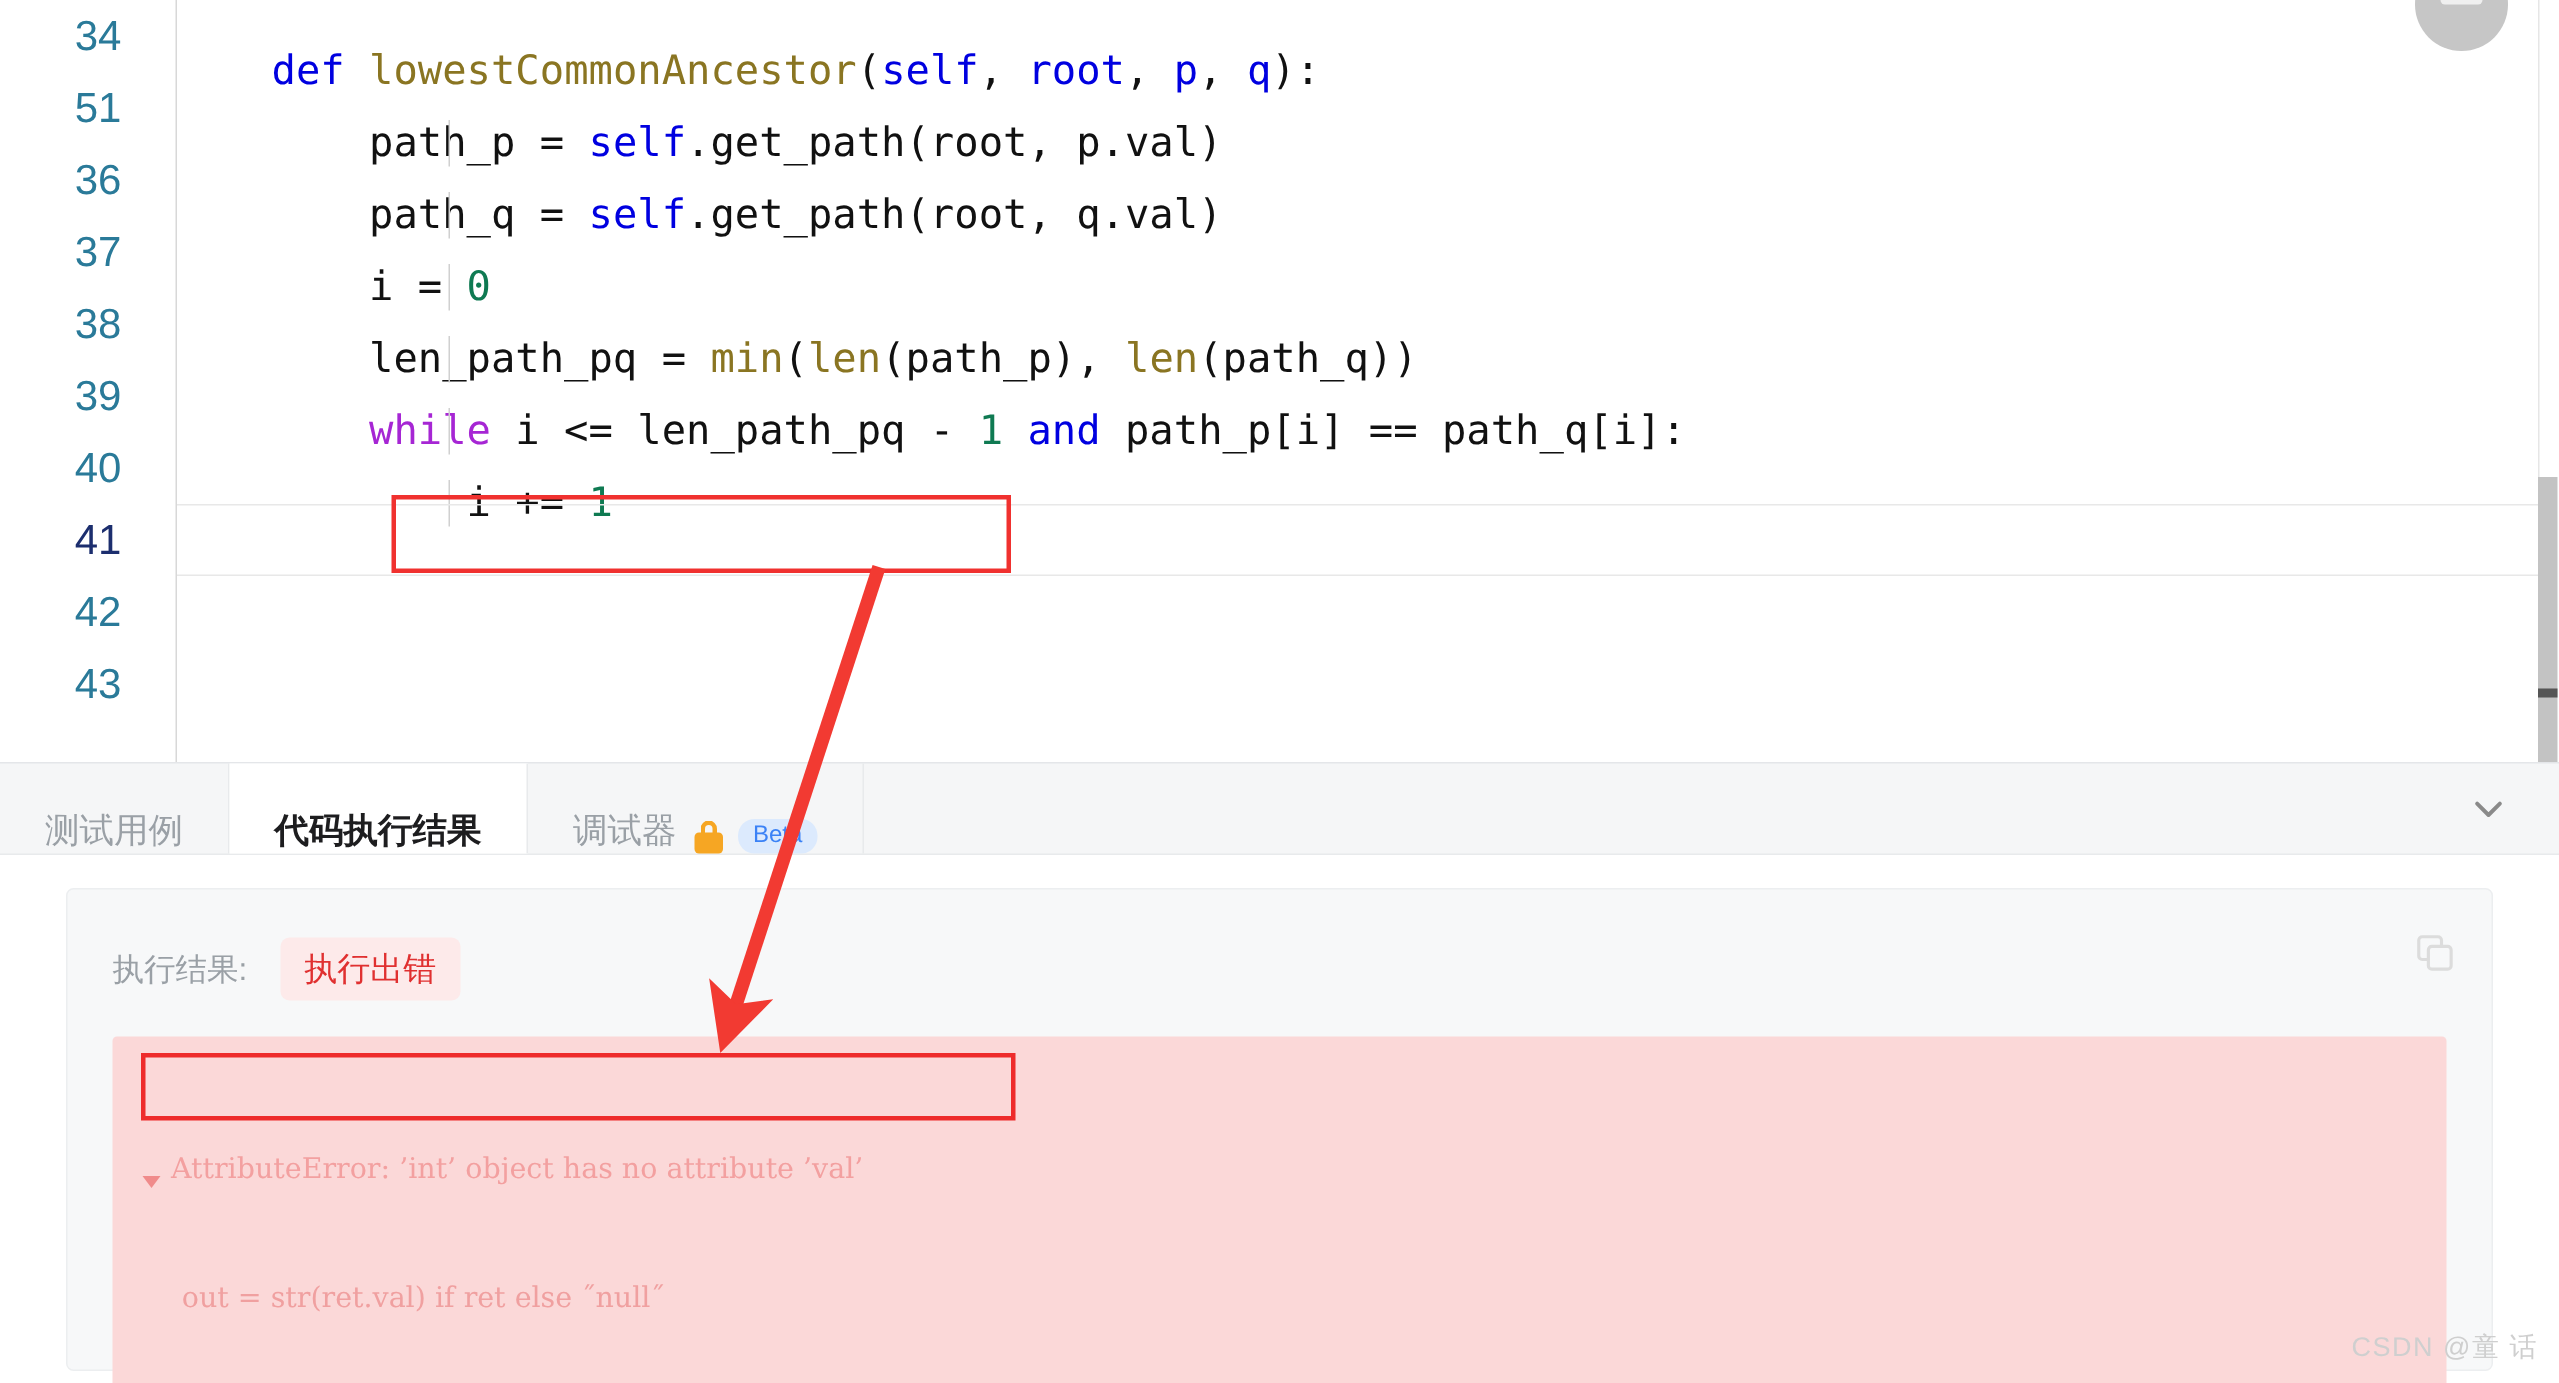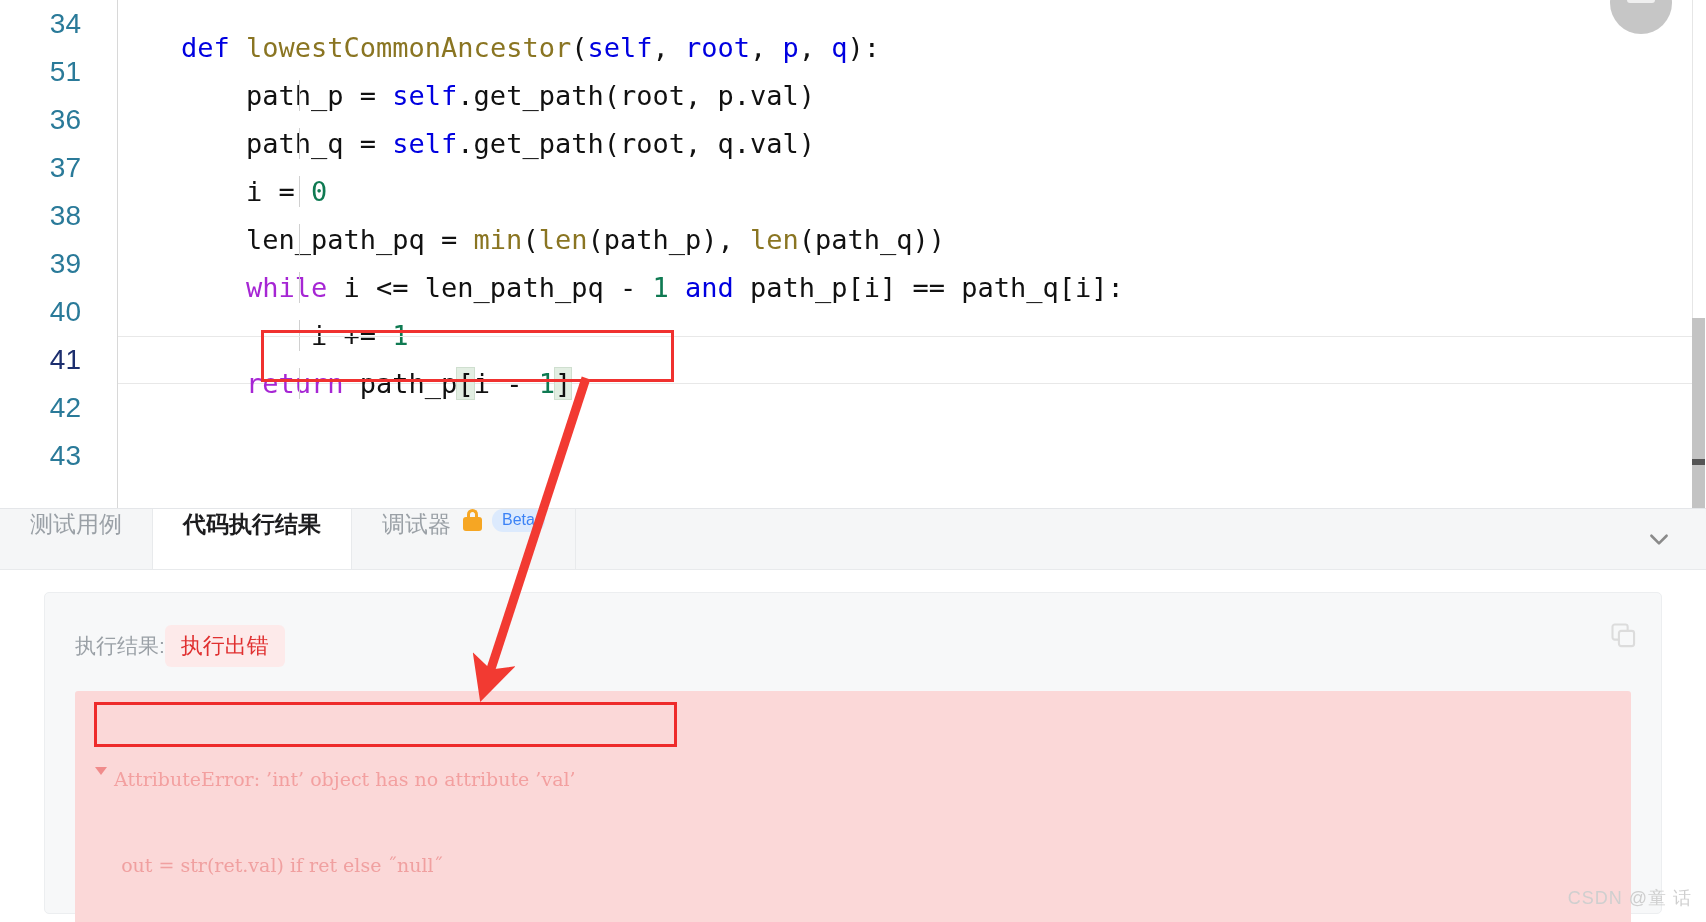--- a/index.html
+++ b/index.html
@@ -116,21 +116,21 @@
   #tabbar {
     position: absolute; left: 0; top: 508px;
     width: 1706px; height: 62px;
     background: #f5f6f7;
     border-top: 1px solid #e4e6e9;
     border-bottom: 1px solid #e8eaec;
     display: flex;
     align-items: stretch;
   }
   .tab {
-    display: flex; align-items: flex-start; justify-content: center;
+    display: flex; align-items: flex-end; justify-content: center;
     padding: 0 30px;
     font-size: 23px;
     color: #9aa0a6;
     cursor: pointer;
     position: relative;
     border-right: 1px solid #e8eaec;
   }
   .tab.active {
     background: #ffffff;
     color: #1d1d1f;
@@ -183,21 +183,21 @@
     background: #f7f8f9;
     border: 1px solid #eceef0;
     border-radius: 5px;
     padding: 32px 30px;
   }
   #result-header {
     display: flex; align-items: center;
     margin-bottom: 24px;
   }
   #result-label {
-    font-size: 21px; color: #9aa0a6; 
+    font-size: 21px; color: #9aa0a6; margin-right: 22px;
   }
   #result-status {
     font-size: 22px; color: #e03030;
     background: #fdeaea;
     border-radius: 6px;
     padding: 6px 16px;
   }
   #copy-icon {
     position: absolute; right: 24px; top: 28px;
     width: 28px; height: 28px;
@@ -210,21 +210,21 @@
     padding: 16px 22px 20px 22px;
     width: 100%;
     font-family: "DejaVu Serif", serif;
     font-size: 19px;
     color: #eb8888;
     line-height: 1.52;
     white-space: pre;
   }
   #error-first-line {
     color: #f3a0a0;
-    display: flex; align-items: flex-start;
+    display: flex; align-items: flex-end;
   }
   .tri {
     display: inline-block;
     width: 0; height: 0;
     border-left: 8px solid #f08b8b;
     border-top: 6px solid transparent;
     border-bottom: 6px solid transparent;
     margin-right: 9px;
     transform: rotate(90deg);
   }
@@ -299,21 +299,20 @@
         <div class="code-text"><span class="indent-guide"></span>    <span class="kw2">while</span> i &lt;= len_path_pq - <span class="num">1</span> <span class="kw">and</span> path_p[i] == path_q[i]:</div>
       </div>
 
       <div class="code-row">
         <div class="gutter">40</div>
         <div class="code-text"><span class="indent-guide"></span>        i += <span class="num">1</span></div>
       </div>
 
       <div class="code-row active">
         <div class="gutter">41</div>
-        <div class="code-text"><span class="indent-guide"></span>    <span class="kw2">return</span> path_p<span class="brhl">[</span>i - <span class="num">1</span><span class="brhl">]</span></div>
       </div>
 
       <div class="code-row">
         <div class="gutter">42</div>
         <div class="code-text"></div>
       </div>
 
       <div class="code-row">
         <div class="gutter">43</div>
         <div class="code-text"></div>

